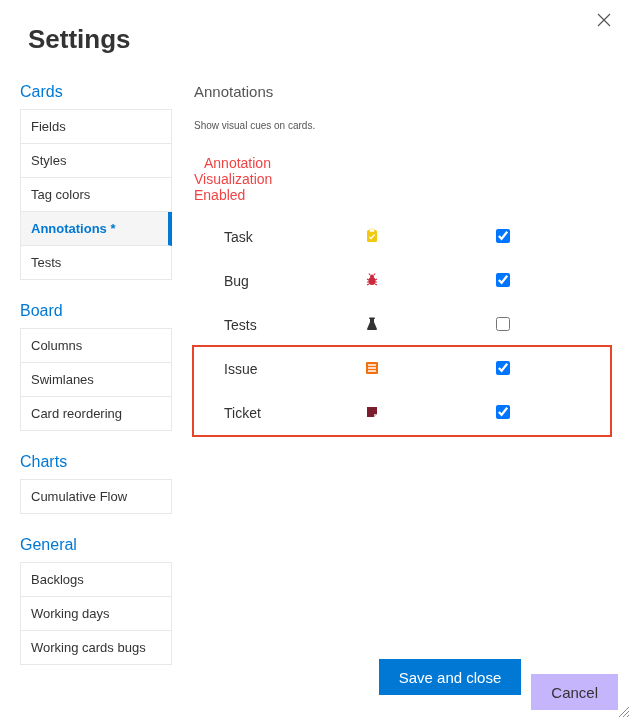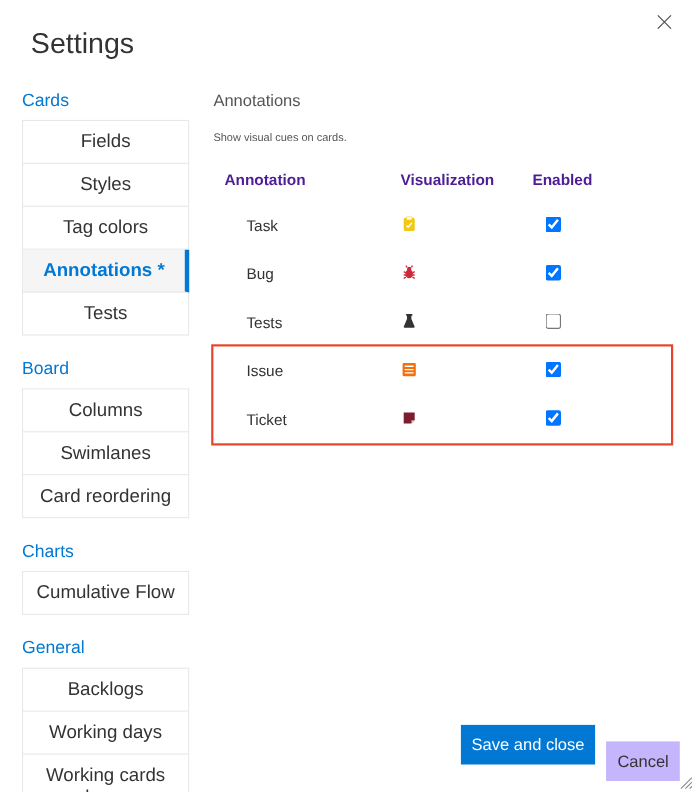--- a/index.html
+++ b/index.html
@@ -8,21 +8,21 @@
       font-size: 14px;
       color: #333;
       width: 632px;
       height: 720px;
       background: #fff;
       position: relative;
       overflow: hidden;
     }
     .page-title {
       font-size: 26px;
-      font-weight: 400;
+      font-weight: 700;
       color: #333;
       padding: 24px 11px 18px 28px;
     }
     .close-icon {
       position: absolute;
       top: 12px;
       right: 20px;
       width: 16px;
       height: 16px;
       cursor: pointer;
@@ -42,25 +42,24 @@
       padding: 10px 0 8px 0;
       cursor: pointer;
     }
     .section-items {
       border: 1px solid #e8e8e8;
       background: #fff;
     }
     .side-item {
       padding: 9px 10px;
       border-bottom: 1px solid #e8e8e8;
-      font-size: 17px;
+      font-size: 13px;
       color: #333;
       cursor: pointer;
       position: relative;
-      text-align: center;
     }
     .side-item:last-child { border-bottom: none; }
     .side-item.active {
       font-weight: 700;
       color: #0078d4;
       background: #f5f5f5;
       border-right: 4px solid #0078d4;
       margin-right: -1px;
     }
     .side-space { height: 12px; }
@@ -75,23 +74,24 @@
       margin-bottom: 20px;
     }
     .panel-desc {
       font-size: 10px;
       color: #555;
       margin-bottom: 18px;
     }
     .tbl { width: 100%; }
     .tbl-head {
       display: flex;
-      font-weight: 700;
-      color: #4c1d95;
+      font-weight: 400;
+      color: #ef4444;
       padding: 6px 0 12px 0;
+      flex-direction: column;
     }
     .col-a { width: 170px; padding-left: 10px;}
     .col-v { width: 120px; }
     .col-e { flex: 1; }
     .tbl-row {
       display: flex;
       align-items: center;
       height: 44px;
     }
     .tbl-row .col-a { padding-left: 30px; }
@@ -108,21 +108,21 @@
 
     .footer {
       position: absolute;
       bottom: 10px;
       right: 14px;
       display: flex;
       gap: 10px;
     }
     .btn {
       height: 36px;
-      padding: 0 10px;
+      padding: 0 20px;
       font-size: 15px;
       border: none;
       cursor: pointer;
       font-family: inherit;
     }
     .btn-primary { background: #0078d4; color: #fff; }
     .btn-secondary { background: #c4b5fd; color: #333; margin-top: 15px; }
 
     .resize-grip {
       position: absolute;

